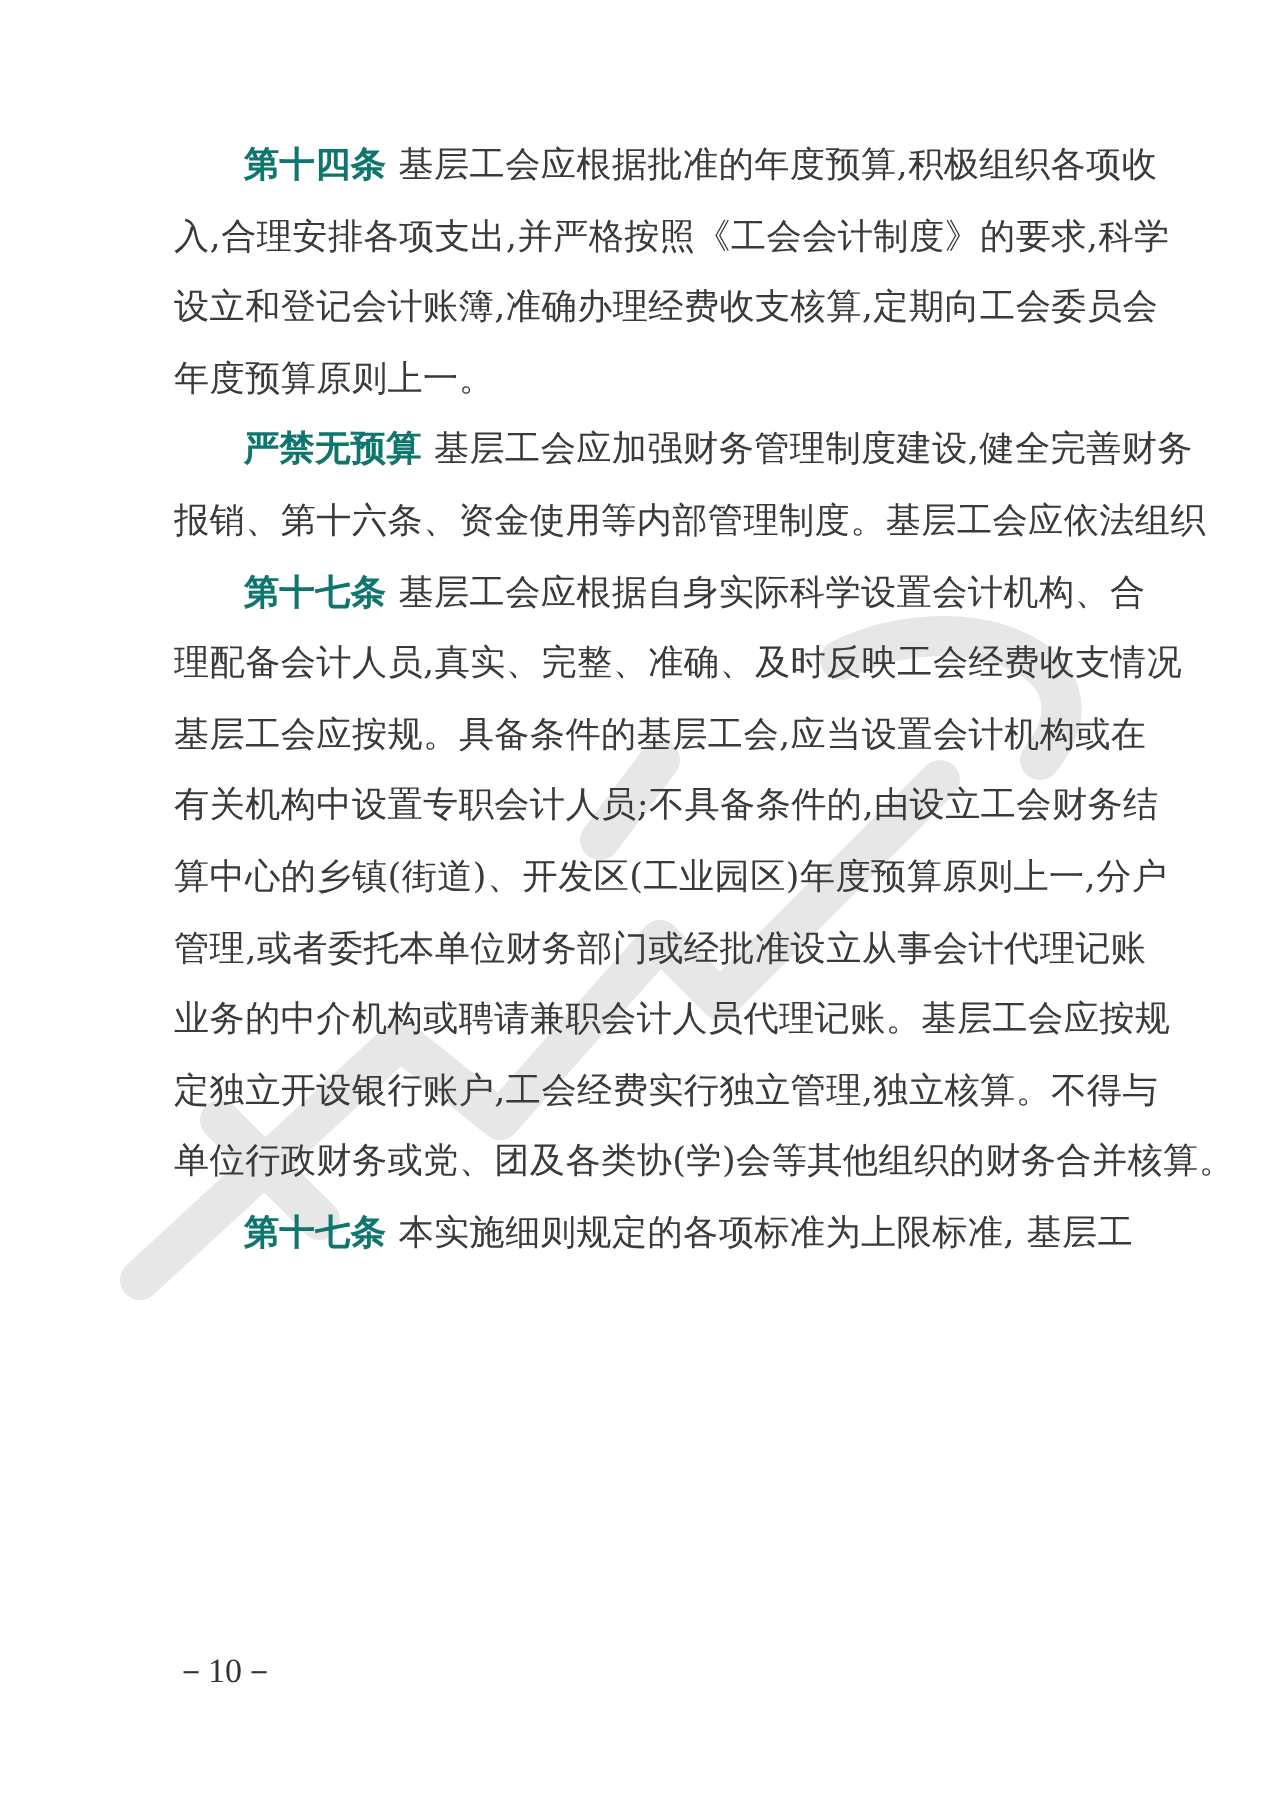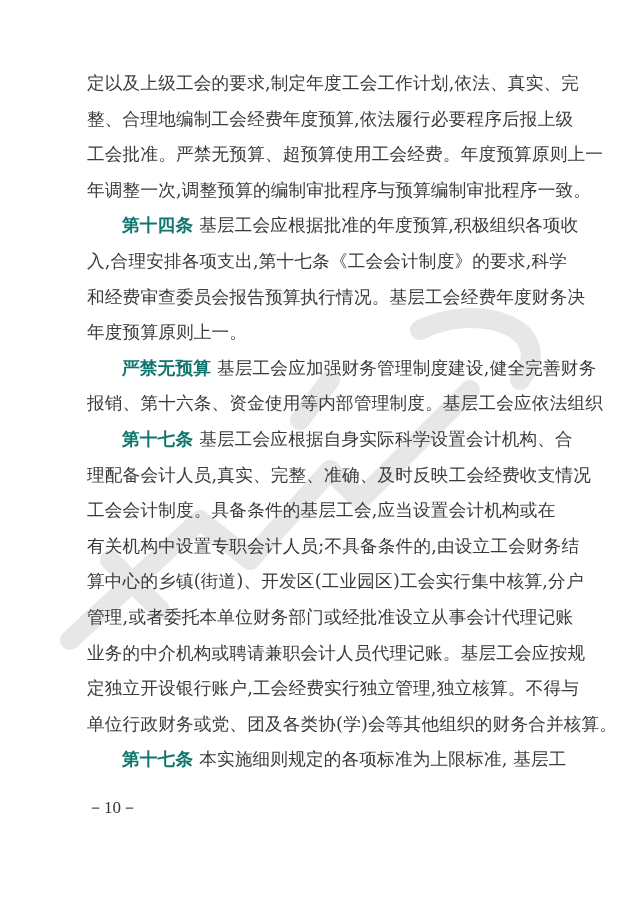--- a/index.html
+++ b/index.html
@@ -8,61 +8,55 @@
     font-family: "DejaVu Serif", "Liberation Serif", serif; color:#3a3a3a;
   }
   .page { position:absolute; left:87px; top:66px; width:468px; }
   .line {
     height:35.6px; line-height:35.6px; font-size:17.6px; white-space:nowrap;
     text-align:justify; text-align-last:justify; letter-spacing:0.2px;
   }
   .line.last { text-align-last:left; }
   .indent { padding-left:35px; }
   .article { font-weight:bold; color:#0f766e; font-family: "DejaVu Sans", "Liberation Sans", sans-serif; margin-right:6px; }
-  .pagenum { position:absolute; left:87px; top:796px; font-size:17px; color:#333; font-family:"Liberation Serif", serif; }
+  .pagenum { position:absolute; left:87px; top:824px; font-size:17px; color:#333; font-family:"Liberation Serif", serif; }
   .watermark { position:absolute; left:0; top:0; width:640px; height:906px; pointer-events:none; }
 </style>
 </head>
 <body>
 
 <svg class="watermark" viewBox="0 0 640 906">
   <g fill="none" stroke="#e3e3e3" stroke-width="20" stroke-linecap="round" stroke-linejoin="round" opacity="0.85">
     <path d="M 70 640 L 200 520 L 250 560 L 330 470 L 360 500 L 470 390"></path>
     <path d="M 110 560 L 160 610"></path>
     <path d="M 420 330 C 480 300, 560 330, 520 380"></path>
     <path d="M 300 420 L 330 380"></path>
   </g>
 </svg>
 
 <div class="page">
-  <div>
-    <div class="line">定以及上级工会的要求,制定年度工会工作计划,依法、真实、完</div>
-    <div class="line">整、合理地编制工会经费年度预算,依法履行必要程序后报上级</div>
-    <div class="line">工会批准。严禁无预算、超预算使用工会经费。年度预算原则上一</div>
-    <div class="line last">年调整一次,调整预算的编制审批程序与预算编制审批程序一致。</div>
-  </div>
 
   <div>
     <div class="line indent"><span class="article">第十四条</span><span>基层工会应根据批准的年度预算,积极组织各项收</span></div>
-    <div class="line">入,合理安排各项支出,第十七条《工会会计制度》的要求,科学</div>
-    <div class="line">和经费审查委员会报告预算执行情况。基层工会经费年度财务决</div>
+    <div class="line">入,合理安排各项支出,并严格按照《工会会计制度》的要求,科学</div>
+    <div class="line">设立和登记会计账簿,准确办理经费收支核算,定期向工会委员会</div>
     <div class="line last">年度预算原则上一。</div>
   </div>
 
   <div>
     <div class="line indent"><span class="article">严禁无预算</span><span>基层工会应加强财务管理制度建设,健全完善财务</span></div>
     <div class="line">报销、第十六条、资金使用等内部管理制度。基层工会应依法组织</div>
   </div>
 
   <div>
     <div class="line indent"><span class="article">第十七条</span><span>基层工会应根据自身实际科学设置会计机构、合</span></div>
     <div class="line">理配备会计人员,真实、完整、准确、及时反映工会经费收支情况</div>
-    <div class="line">工会会计制度。具备条件的基层工会,应当设置会计机构或在</div>
+    <div class="line">基层工会应按规。具备条件的基层工会,应当设置会计机构或在</div>
     <div class="line">有关机构中设置专职会计人员;不具备条件的,由设立工会财务结</div>
-    <div class="line">算中心的乡镇(街道)、开发区(工业园区)工会实行集中核算,分户</div>
+    <div class="line">算中心的乡镇(街道)、开发区(工业园区)年度预算原则上一,分户</div>
     <div class="line">管理,或者委托本单位财务部门或经批准设立从事会计代理记账</div>
     <div class="line">业务的中介机构或聘请兼职会计人员代理记账。基层工会应按规</div>
     <div class="line">定独立开设银行账户,工会经费实行独立管理,独立核算。不得与</div>
     <div class="line">单位行政财务或党、团及各类协(学)会等其他组织的财务合并核算。</div>
   </div>
 
   <div>
     <div class="line indent"><span class="article">第十七条</span><span>本实施细则规定的各项标准为上限标准, 基层工</span></div>
   </div>
 </div>

